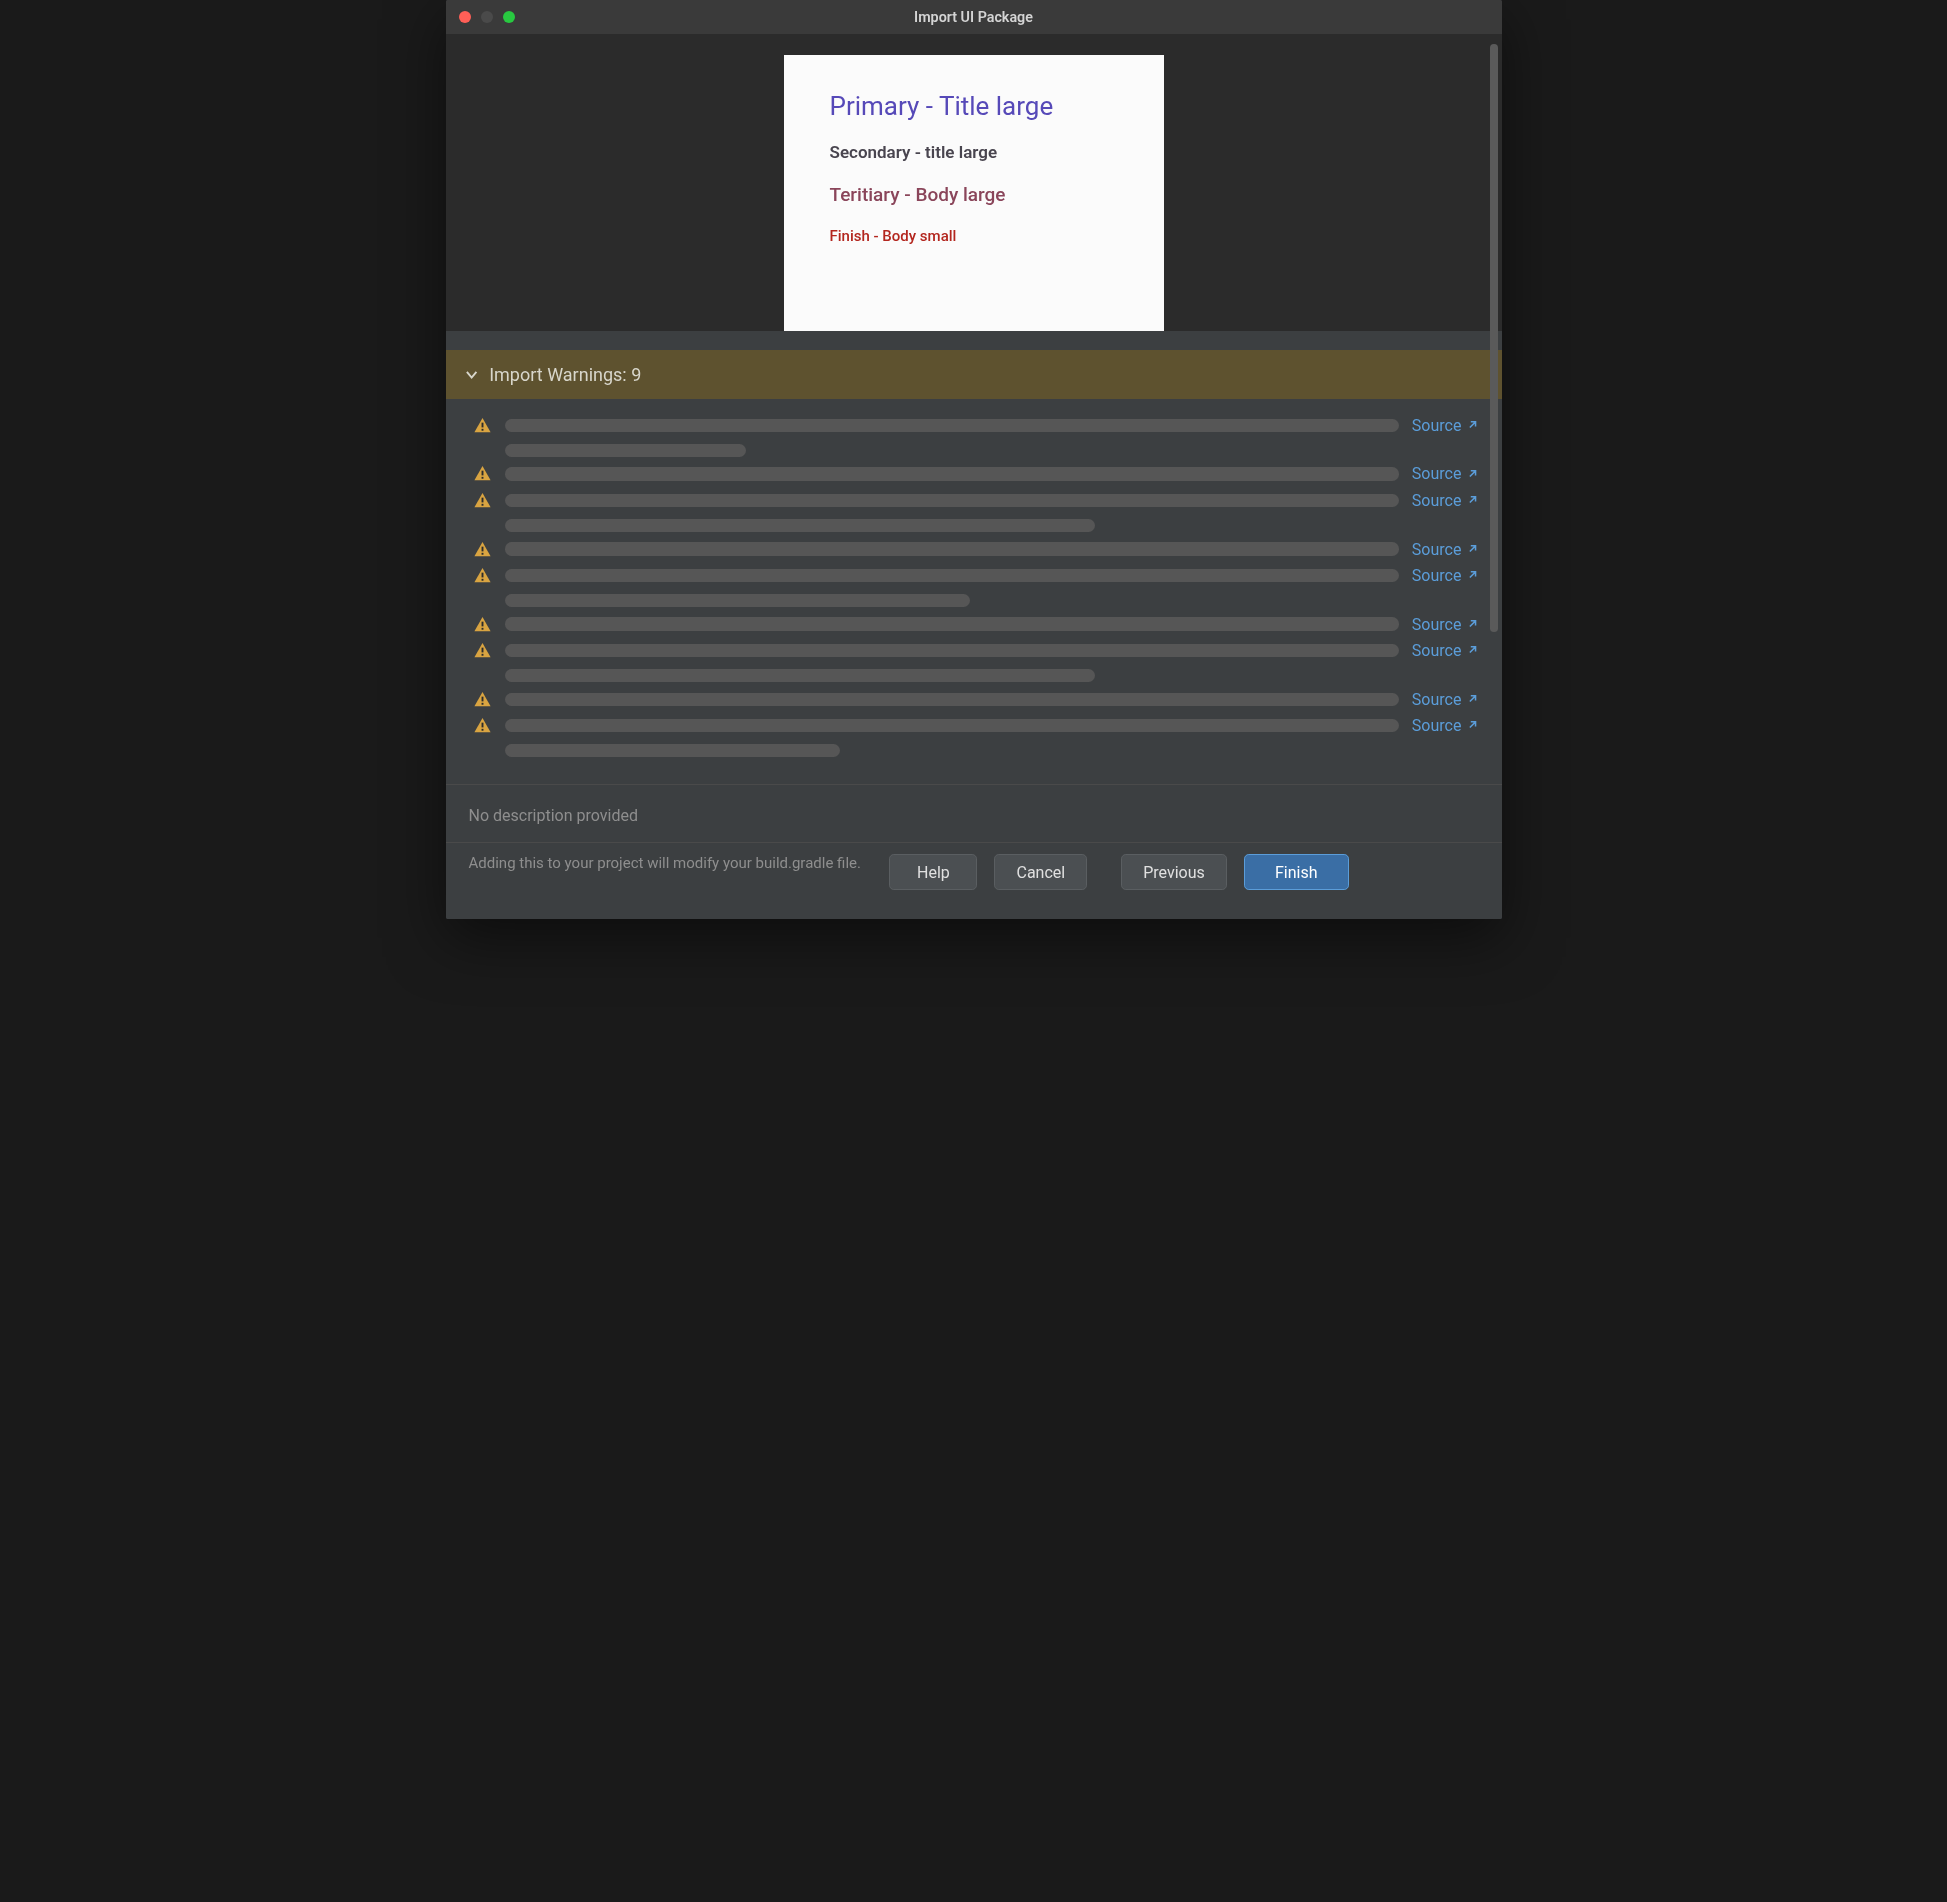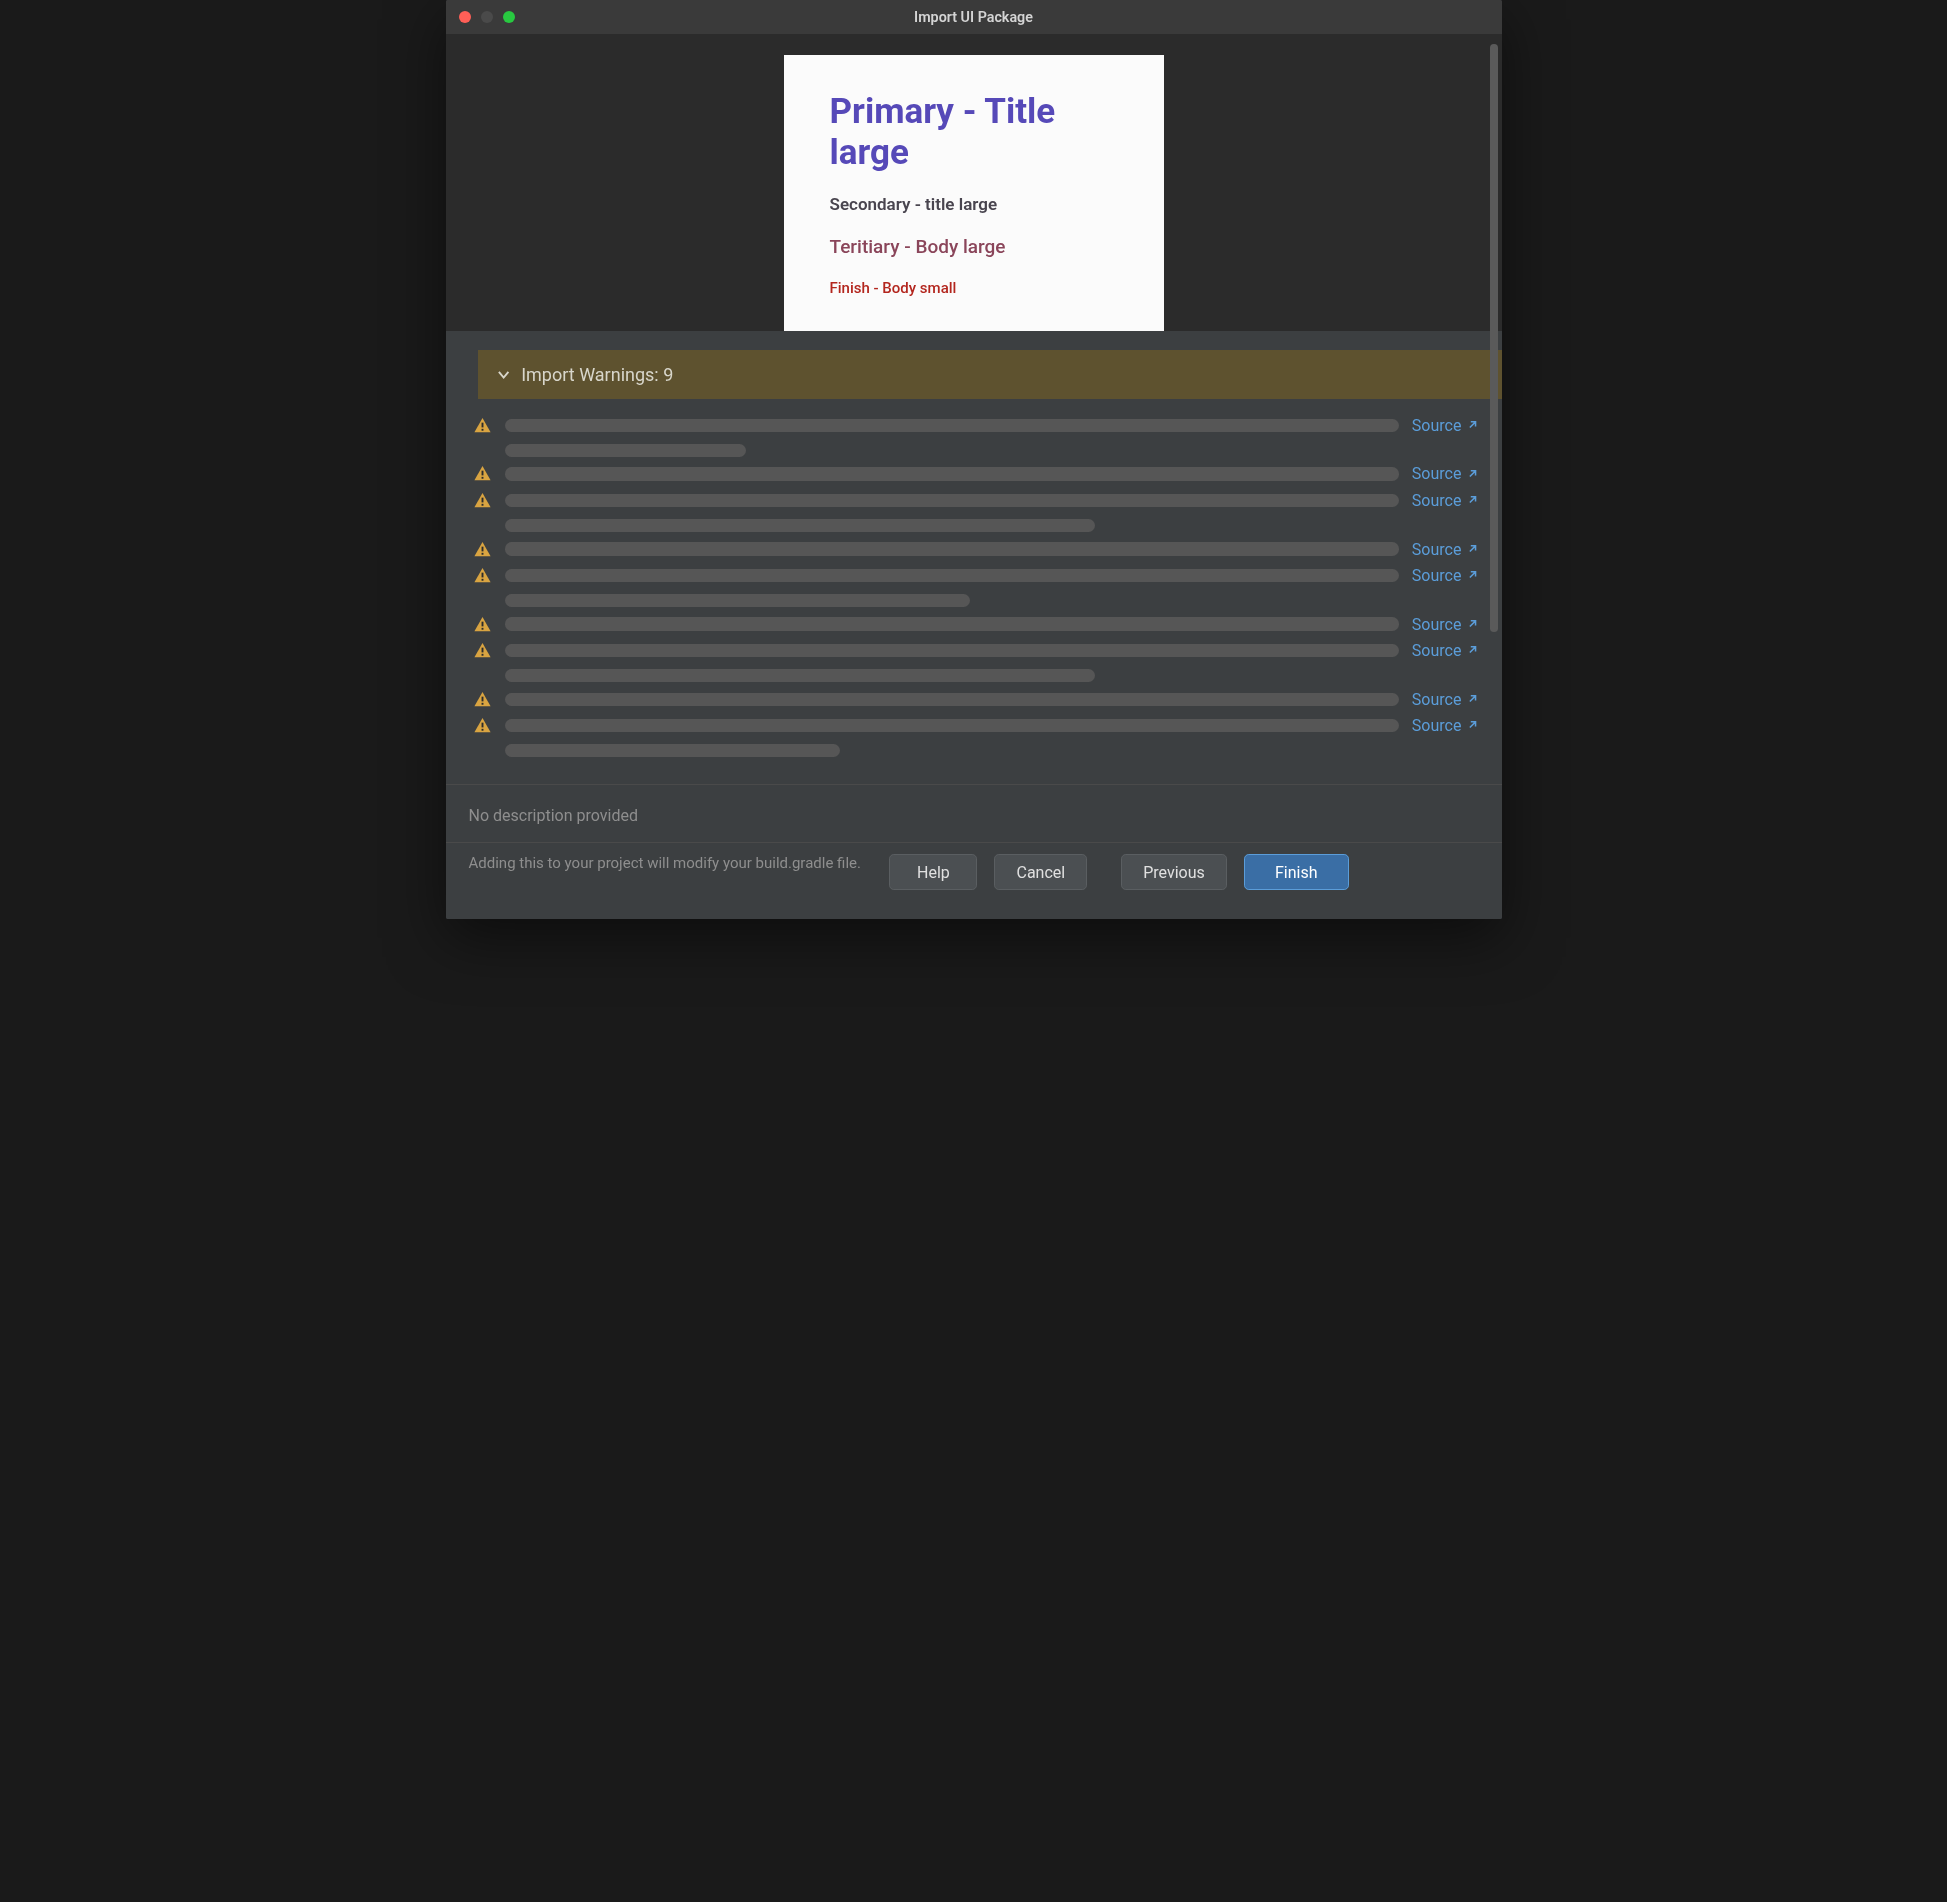--- a/index.html
+++ b/index.html
@@ -87,37 +87,36 @@
     justify-content:center;
     flex-shrink:0;
   }
   .preview-card{
     width:380px;
     height:276px;
     background:#fbfbfb;
     padding:36px 46px 27px 46px;
     display:flex;flex-direction:column;gap:21px;
   }
-  .pv-title-large{color:#5649b8;font-size:35px;font-weight:700;}
+  .pv-title-large{color:#5649b8;font-size:26px;font-weight:400;}
   .pv-title-small{color:#49454f;font-size:17px;font-weight:600;}
   .pv-body-large{color:#8a455a;font-size:19px;font-weight:500;}
   .pv-body-small{color:#b3261e;font-size:15px;font-weight:500;}
 
   
   .warnings-bar{
     margin-top:19px;
     background:var(--bar-dark-olive);
     height:49px;
     display:flex;align-items:center;
     gap:11.4px;
     padding:0 19px;
     color:#d8d6cb;
     font-size:18px;
     flex-shrink:0;
-    margin-left:32px;
   }
   .chevron{display:inline-block;}
   .chevron svg{display:block;}
 
   
   .warnings-list{
     padding:17px 23px 9.5px 27px;
     display:flex;flex-direction:column;gap:7.6px;
   }
   .warn-row{

